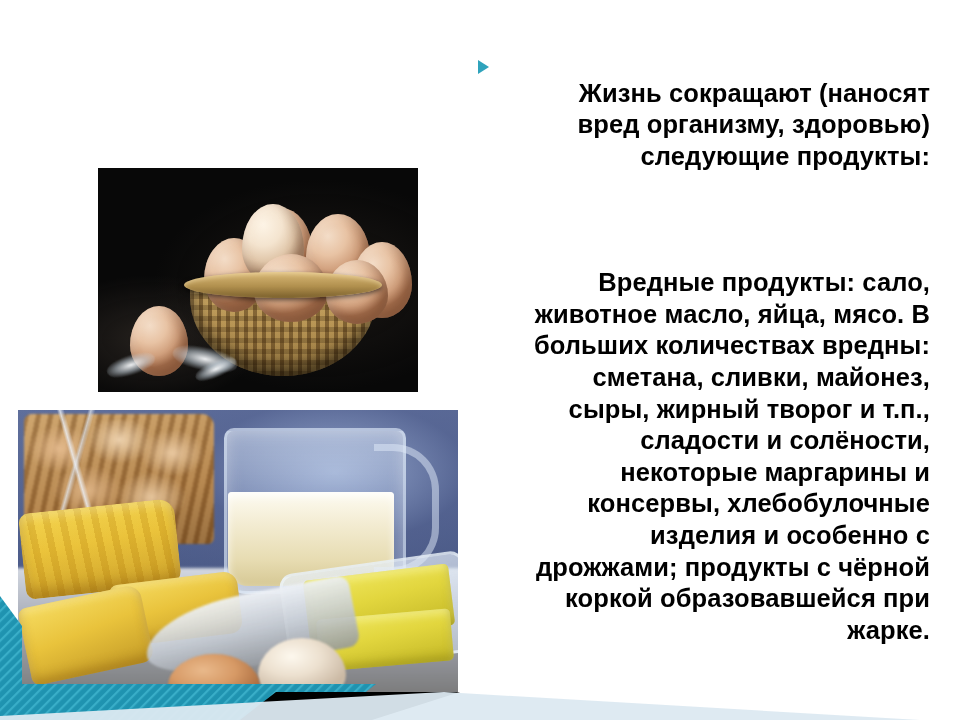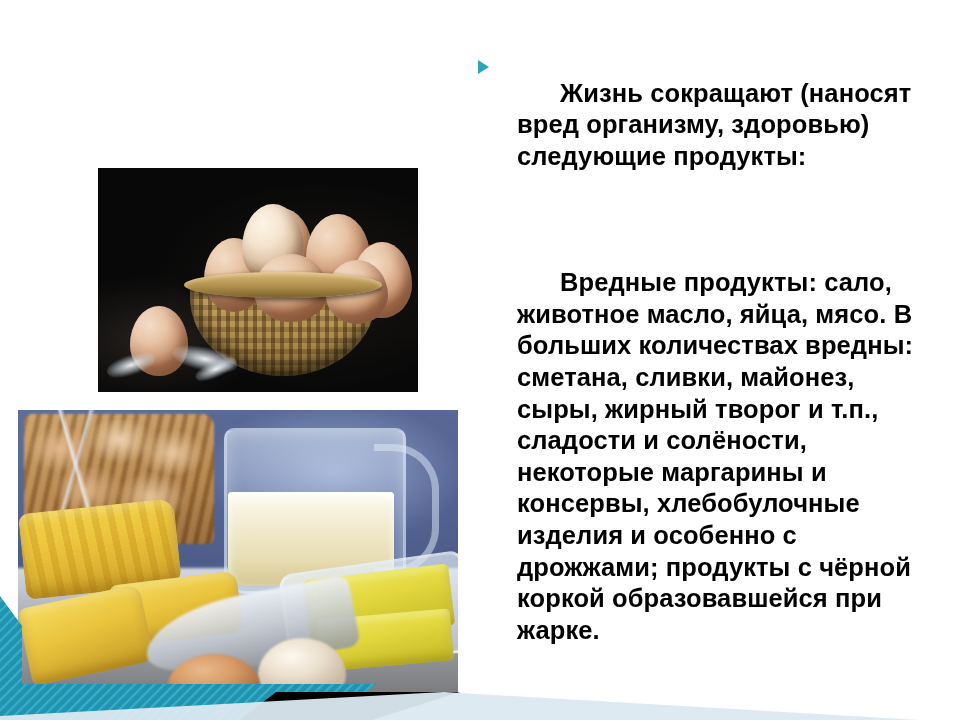--- a/index.html
+++ b/index.html
@@ -259,20 +259,21 @@
   .bullet-text {
     margin-left: 39px;
     font-family: "Liberation Sans", sans-serif;
     font-size: 25.5px;
     line-height: 31.6px;
     font-weight: bold;
     color: #000000;
     letter-spacing: .1px;
     white-space: pre-wrap;
     word-break: normal;
+    text-align: right;
   }
   .para-gap { display: block; height: 31.6px; }
 </style>
 </head>
 <body>
 
 <div id="slide">
 
   <div class="photo-eggs">
     <div class="vignette"></div>

